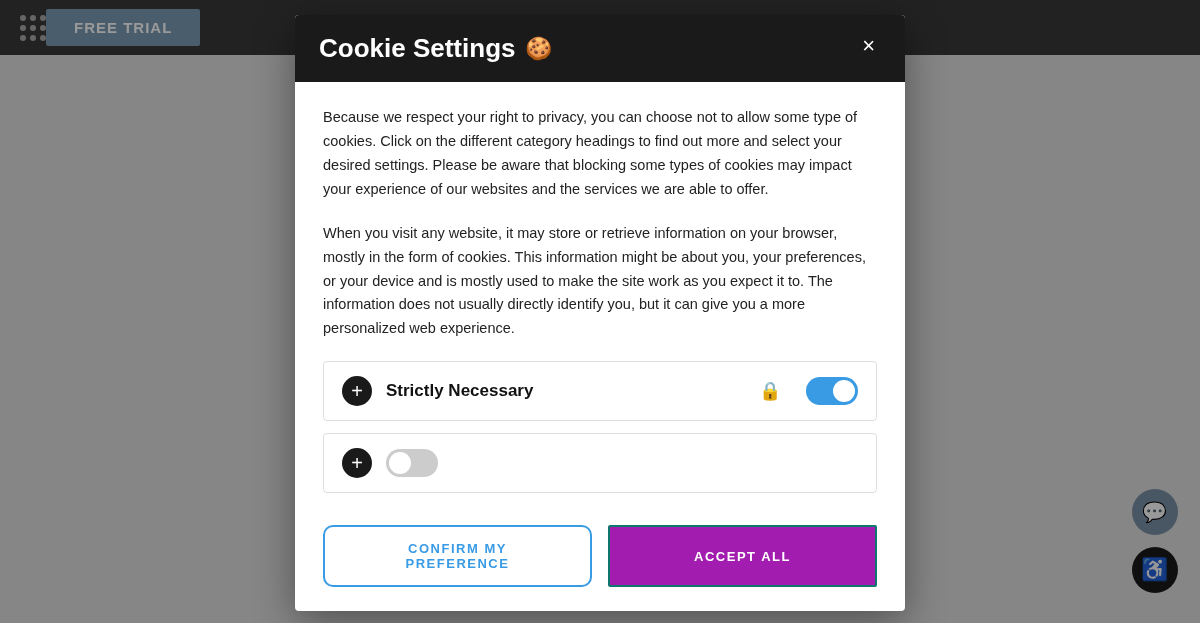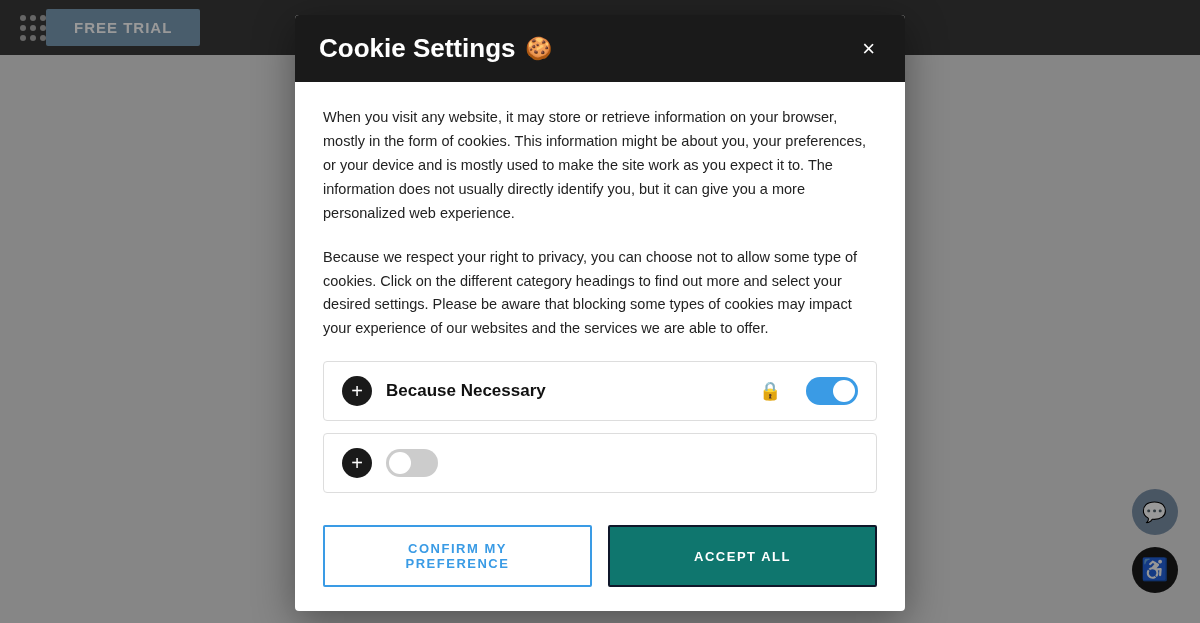--- a/index.html
+++ b/index.html
@@ -97,21 +97,21 @@
       border-radius: 4px;
       z-index: 20;
       overflow: hidden;
       box-shadow: 0 10px 40px rgba(0,0,0,0.4);
     }
 
     .modal-header {
       background: #1a1a1a;
       padding: 18px 24px;
       display: flex;
-      align-items: center;
+      align-items: flex-start;
       justify-content: space-between;
     }
 
     .modal-title-group {
       display: flex;
       align-items: center;
       gap: 10px;
     }
 
     .modal-title {
@@ -243,29 +243,29 @@
 
     .btn-confirm {
       padding: 14px 32px;
       background: white;
       color: #3a9be5;
       border: 2px solid #3a9be5;
       font-size: 13px;
       font-weight: 700;
       letter-spacing: 1.5px;
       cursor: pointer;
-      border-radius: 2px;
+      border-radius: 10px;
       flex: 1;
     }
 
     .btn-accept {
       padding: 14px 32px;
-      background: #0f766e;
-      color: white;
-      border: 2px solid #0f172a;
+      background: #a21caf;
+      color: white;
+      border: 2px solid #0f766e;
       font-size: 13px;
       font-weight: 700;
       letter-spacing: 1.5px;
       cursor: pointer;
       border-radius: 2px;
       flex: 1;
     }
 
     
     .fab-chat {
@@ -349,26 +349,26 @@
 <div class="modal">
   <div class="modal-header">
     <div class="modal-title-group">
       <span class="modal-title">Cookie Settings</span>
       <span class="cookie-icon">🍪</span>
     </div>
     <button class="close-btn">×</button>
   </div>
 
   <div class="modal-body">
+    <p class="modal-description">Because we respect your right to privacy, you can choose not to allow some type of cookies. Click on the different category headings to find out more and select your desired settings. Please be aware that blocking some types of cookies may impact your experience of our websites and the services we are able to offer.</p>
     <p class="modal-description">When you visit any website, it may store or retrieve information on your browser, mostly in the form of cookies. This information might be about you, your preferences, or your device and is mostly used to make the site work as you expect it to. The information does not usually directly identify you, but it can give you a more personalized web experience.</p>
-    <p class="modal-description">Because we respect your right to privacy, you can choose not to allow some type of cookies. Click on the different category headings to find out more and select your desired settings. Please be aware that blocking some types of cookies may impact your experience of our websites and the services we are able to offer.</p>
 
     <div class="cookie-row">
       <div class="expand-icon">+</div>
-      <span class="category-label">Because Necessary</span>
+      <span class="category-label">Strictly Necessary</span>
       <span class="lock-icon">🔒</span>
       <label class="toggle">
         <input type="checkbox" checked="" style="">
         <span class="toggle-slider on"></span>
       </label>
     </div>
 
     <div class="cookie-row">
       <div class="expand-icon">+</div>
       <label class="toggle">

